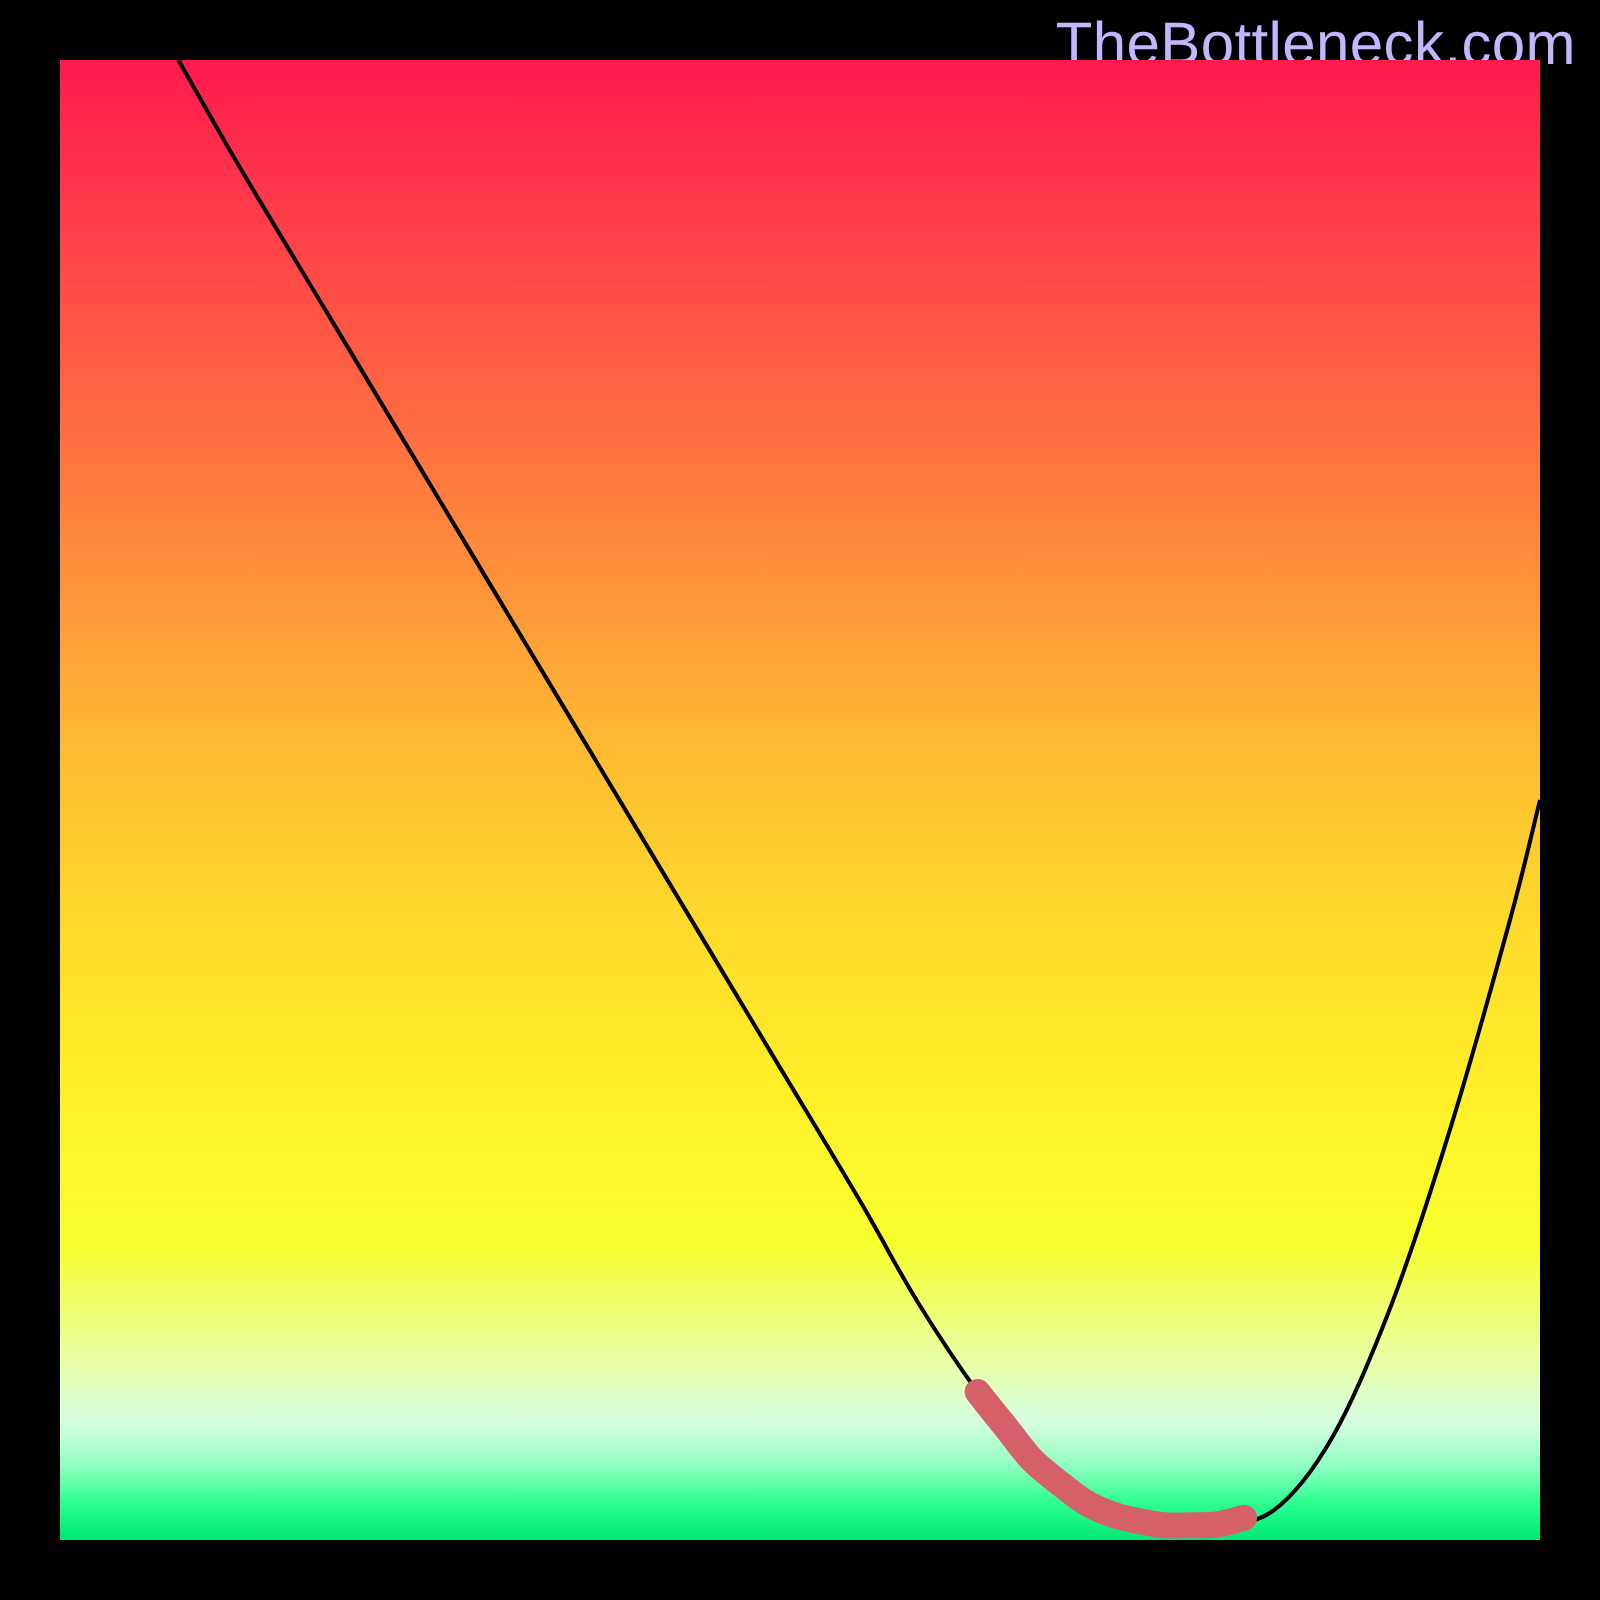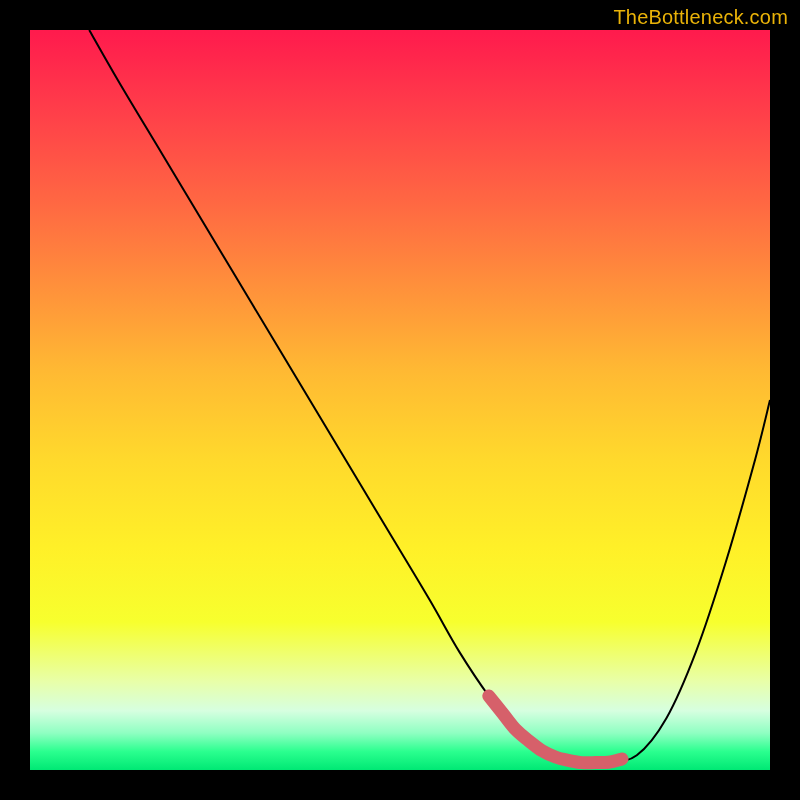--- a/index.html
+++ b/index.html
@@ -41,22 +41,22 @@
       #d6ffe0 92%,
       #8fffc2 95%,
       #2bff8f 97.5%,
       #00e874 100%
     );
   }
   .watermark {
     position: absolute;
     top: 6px;
     right: 12px;
-    color: #eab308;
-    font-size: 20px;
+    color: #c4b5fd;
+    font-size: 30px;
     font-weight: 500;
     letter-spacing: 0.2px;
     user-select: none;
   }
   svg.curve {
     position: absolute;
     inset: 0;
     width: 100%;
     height: 100%;
   }

